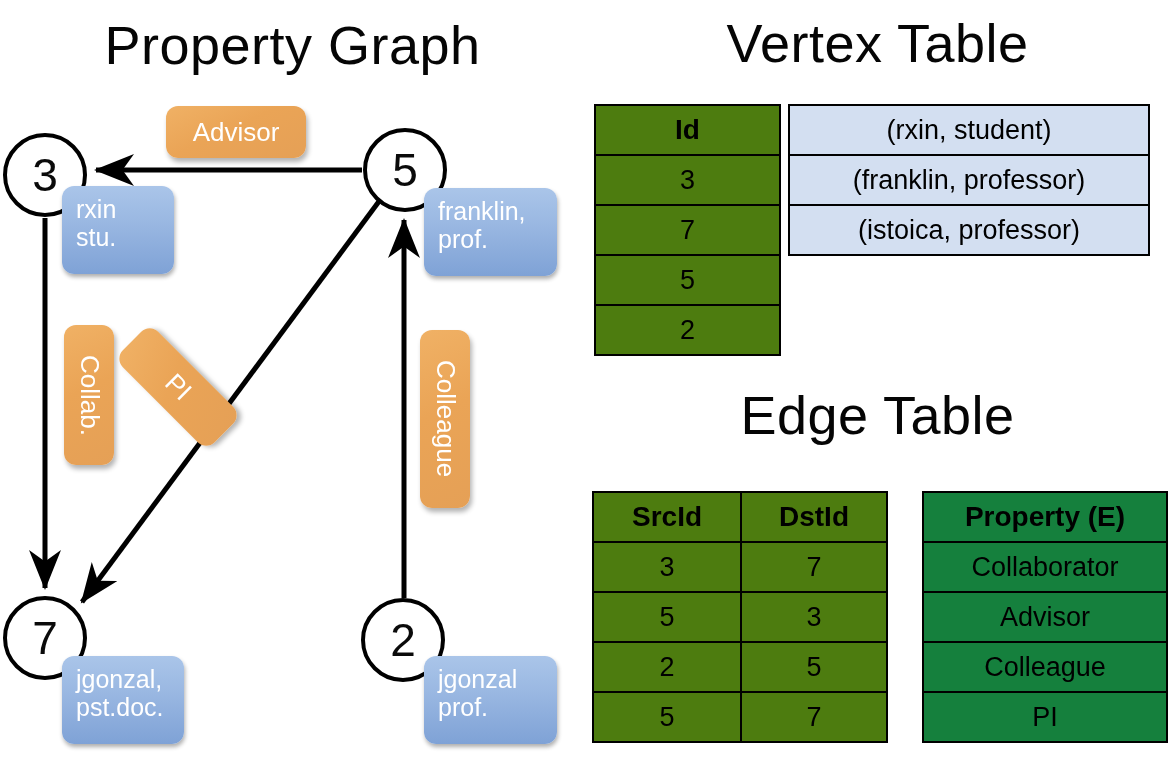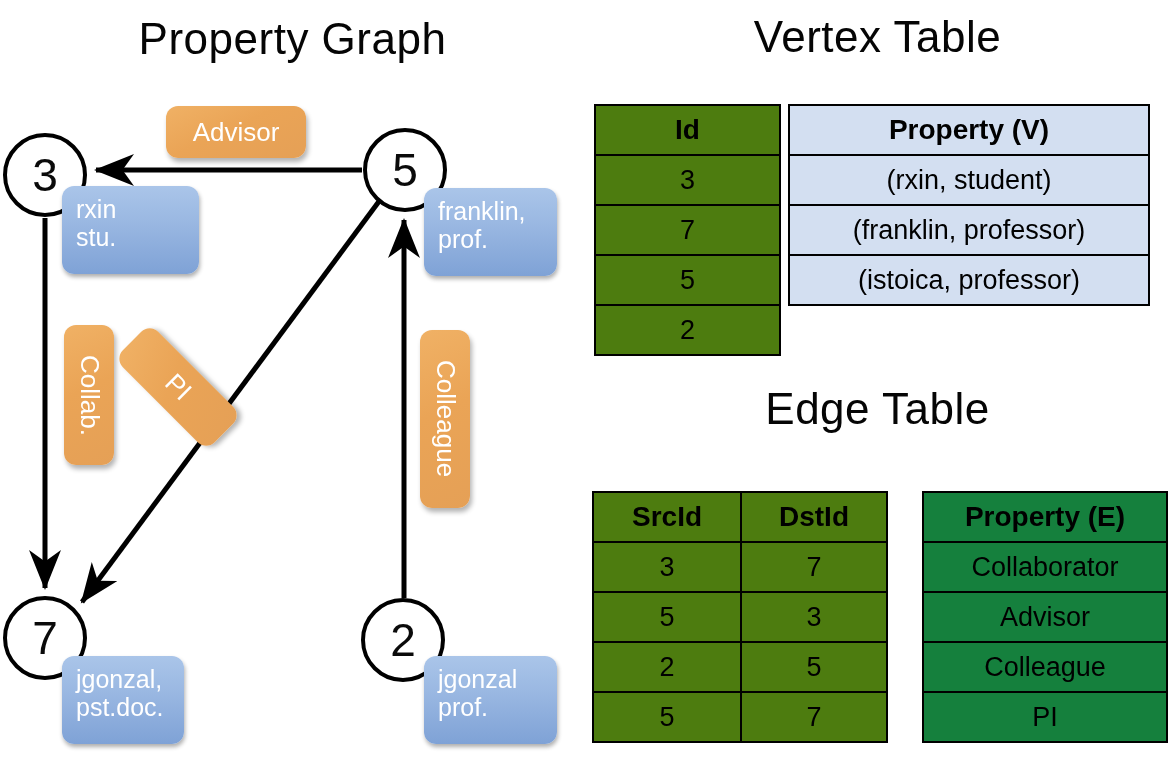--- a/index.html
+++ b/index.html
@@ -14,21 +14,21 @@
     overflow: hidden;
     font-family: "Liberation Sans", sans-serif;
     color: #000;
   }
 
   
   .title {
     position: absolute;
     font-family: "Liberation Sans", sans-serif;
     font-weight: 300;
-    font-size: 44px;
+    font-size: 54px;
     letter-spacing: 0.5px;
     color: #050505;
     white-space: nowrap;
     text-align: center;
   }
   #title-property-graph { left: 0;   top: 14px;  width: 585px; }
   #title-vertex-table   { left: 585px; top: 12px; width: 585px; }
   #title-edge-table     { left: 585px; top: 384px; width: 585px; }
 
   
@@ -142,21 +142,21 @@
     <line x1="380" y1="200" x2="82" y2="602" stroke="#000" stroke-width="5" marker-end="url(#ah)"></line>
 
     <line x1="404" y1="598" x2="404" y2="220" stroke="#000" stroke-width="5" marker-end="url(#ah)"></line>
   </svg>
 
   <div class="node-circle" style="left:3px;  top:133px;">3</div>
   <div class="node-circle" style="left:363px; top:128px;">5</div>
   <div class="node-circle" style="left:3px;  top:596px;">7</div>
   <div class="node-circle" style="left:361px; top:598px;">2</div>
 
-  <div class="prop-box" style="left:62px; top:186px; width:137px; height:88px;">
+  <div class="prop-box" style="left:62px; top:186px; width:112px; height:88px;">
     <div>rxin</div>
     <div>stu.</div>
   </div>
 
   <div class="prop-box" style="left:424px; top:188px; width:133px; height:88px;">
     <div>franklin,</div>
     <div>prof.</div>
   </div>
 
   <div class="prop-box" style="left:62px; top:656px; width:122px; height:88px;">
@@ -194,23 +194,20 @@
     <td class="cell-white">5</td>
   </tr>
   <tr>
     <td class="cell-white">2</td>
   </tr>
 </tbody>
   </table>
 
 <table id="vertex-prop-col" style="left:788px; top:104px; width:362px;">
   <tbody>
-      <tr>
-    <td class="hdr cell-blue">Property (V)</td>
-  </tr>
   <tr>
     <td class="cell-blue">(rxin, student)</td>
   </tr>
   <tr>
     <td class="cell-blue">(franklin, professor)</td>
   </tr>
   <tr>
     <td class="cell-blue">(istoica, professor)</td>
   </tr>
 </tbody>

